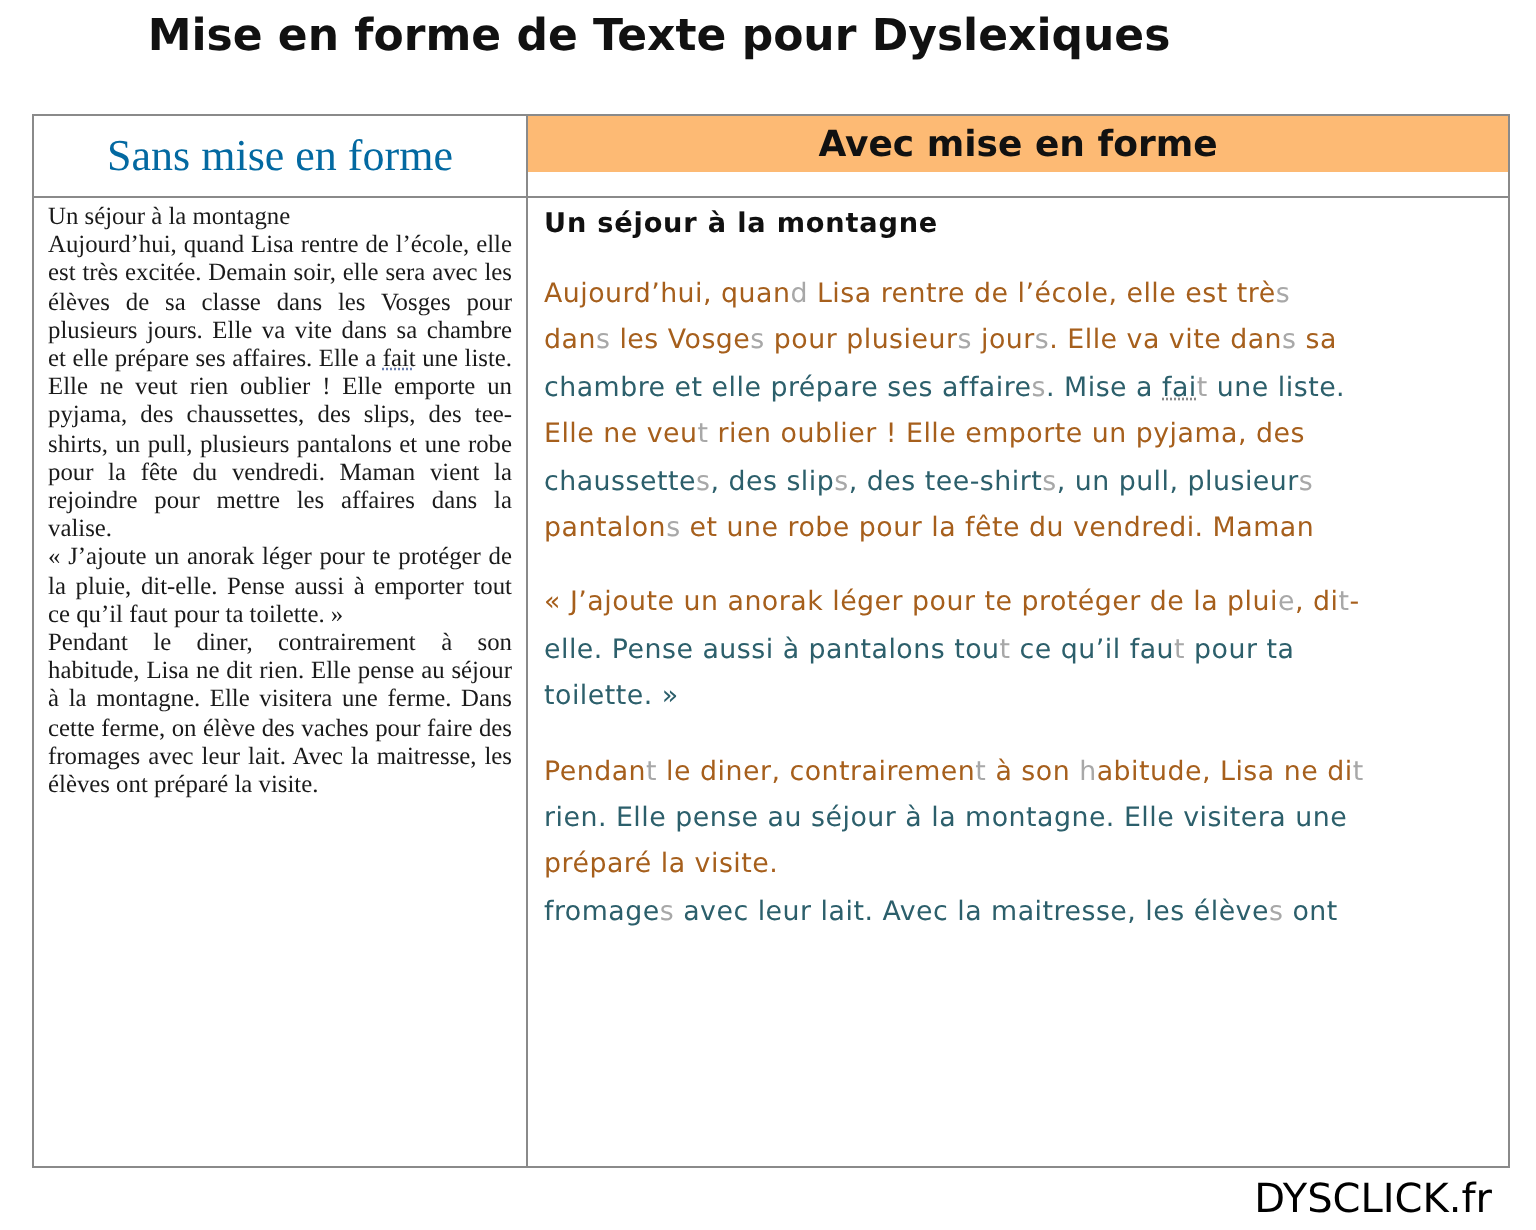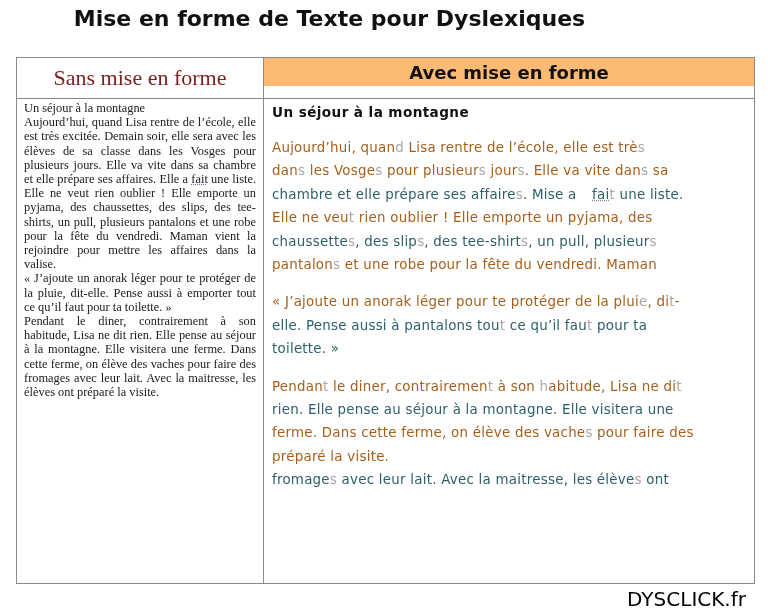--- a/index.html
+++ b/index.html
@@ -11,21 +11,21 @@
   }
   .table {
     position: absolute; left: 16px; top: 57px; width: 739px; height: 527px;
     border: 1px solid #8a8a8a; box-sizing: border-box;
   }
   .col-divider { position: absolute; left: 246px; top: 0; bottom: 0; width: 1px; background: #8a8a8a; }
   .header-row { position: absolute; left: 0; top: 0; right: 0; height: 40px; border-bottom: 1px solid #8a8a8a; }
   .header-left {
     position: absolute; left: 0; top: 0; width: 246px; height: 40px;
     display: flex; align-items: center; justify-content: center;
-    font-family: "Liberation Serif", serif; font-size: 22px; color: #7f1d1d;
+    font-family: "Liberation Serif", serif; font-size: 22px; color: #0369a1;
   }
   .header-right {
     position: absolute; left: 247px; top: 0; right: 0; height: 28px; background: #fdba74;
     display: flex; align-items: center; justify-content: center;
     font-family: "DejaVu Sans", sans-serif; font-weight: bold; font-size: 18px; color: #111;
   }
   .left-cell {
     position: absolute; left: 7px; top: 43px; width: 232px;
     font-family: "Liberation Serif", serif; font-size: 12.4px; line-height: 14.2px; color: #1a1a1a;
   }
@@ -34,21 +34,21 @@
   .right-cell {
     position: absolute; left: 255px; top: 46px; width: 470px;
     font-family: "DejaVu Sans", sans-serif; font-size: 13.4px; color: #1e5a66;
   }
   .right-title { font-weight: bold; font-size: 13.6px; color: #111; margin: 0 0 16px 0; letter-spacing: 0.4px; }
   .right-cell .para { margin: 0 0 14px 0; }
   .right-cell .line { display: block; line-height: 23.4px; white-space: nowrap; letter-spacing: 0.25px; }
   .c-orange { color: #a65f1c; }
   .c-teal { color: #2c5f6b; }
   .mute { color: #a8a8a8; }
-  .dotted-u { text-decoration: underline dotted #888; margin-left: 11px; }
+  .dotted-u { text-decoration: underline dotted #888; }
   .brand {
     position: absolute; right: 22px; top: 587px;
     font-family: "DejaVu Sans", sans-serif; font-size: 20px; color: #000000;
   }
 </style>
 </head>
 <body>
 
 <div class="page-title">Mise en forme de Texte pour Dyslexiques</div>
 
@@ -78,21 +78,20 @@
           <span class="line c-orange"><span>pantalon</span><span class="mute">s</span><span> et une robe pour la fête du vendredi. Maman</span></span>
         </div>
         <div class="para">
           <span class="line c-orange"><span>« J’ajoute un anorak léger pour te protéger de la plui</span><span class="mute">e</span><span>, di</span><span class="mute">t</span><span>-</span></span>
           <span class="line c-teal"><span>elle. Pense aussi à pantalons tou</span><span class="mute">t</span><span> ce qu’il fau</span><span class="mute">t</span><span> pour ta</span></span>
           <span class="line c-teal"><span>toilette. »</span></span>
         </div>
         <div class="para">
           <span class="line c-orange"><span>Pendan</span><span class="mute">t</span><span> le diner, contrairemen</span><span class="mute">t</span><span> à son </span><span class="mute">h</span><span>abitude, Lisa ne di</span><span class="mute">t</span></span>
           <span class="line c-teal"><span>rien. Elle pense au séjour à la montagne. Elle visitera une</span></span>
-          <span class="line c-orange"><span>ferme. Dans cette ferme, on élève des vache</span><span class="mute">s</span><span> pour faire des</span></span>
           <span class="line c-orange"><span>préparé la visite.</span></span>
           <span class="line c-teal"><span>fromage</span><span class="mute">s</span><span> avec leur lait. Avec la maitresse, les élève</span><span class="mute">s</span><span> ont</span></span>
         </div>
       </div>
   </div>
 </div>
 
 <div class="brand">DYSCLICK.fr</div>
 
 </body></html>

